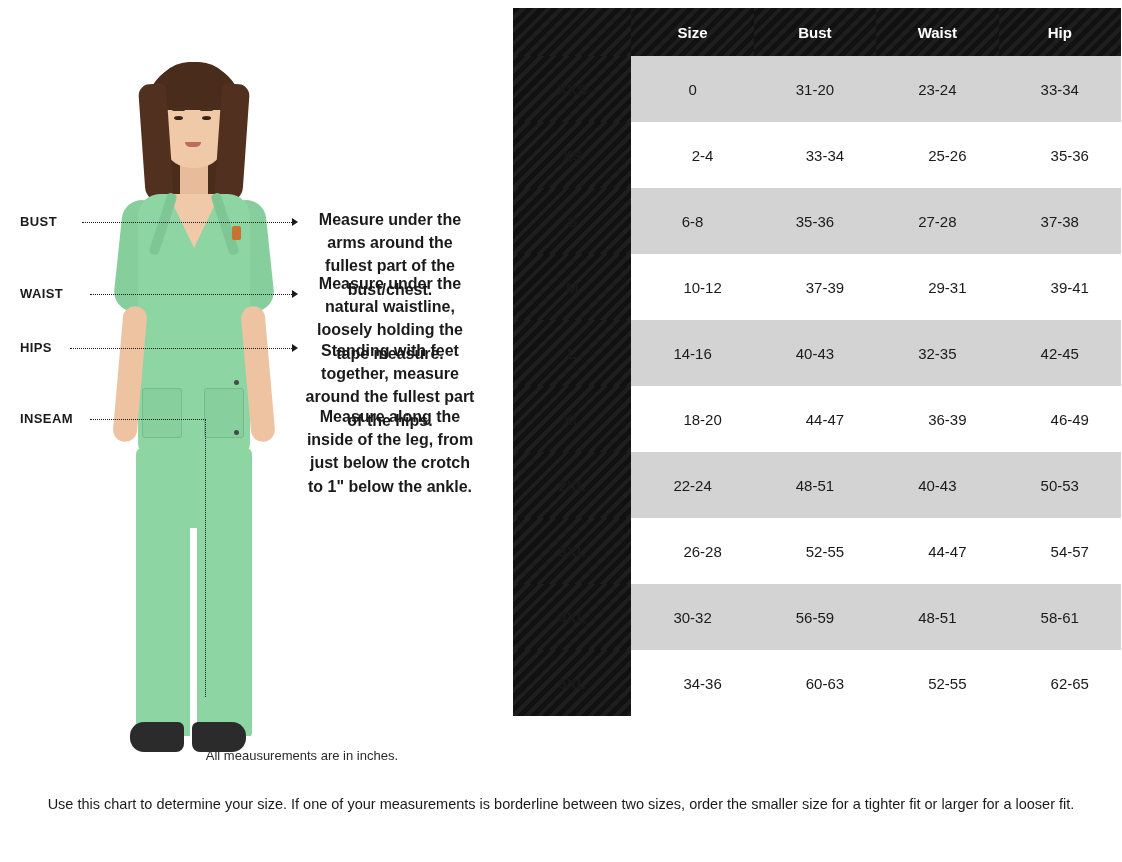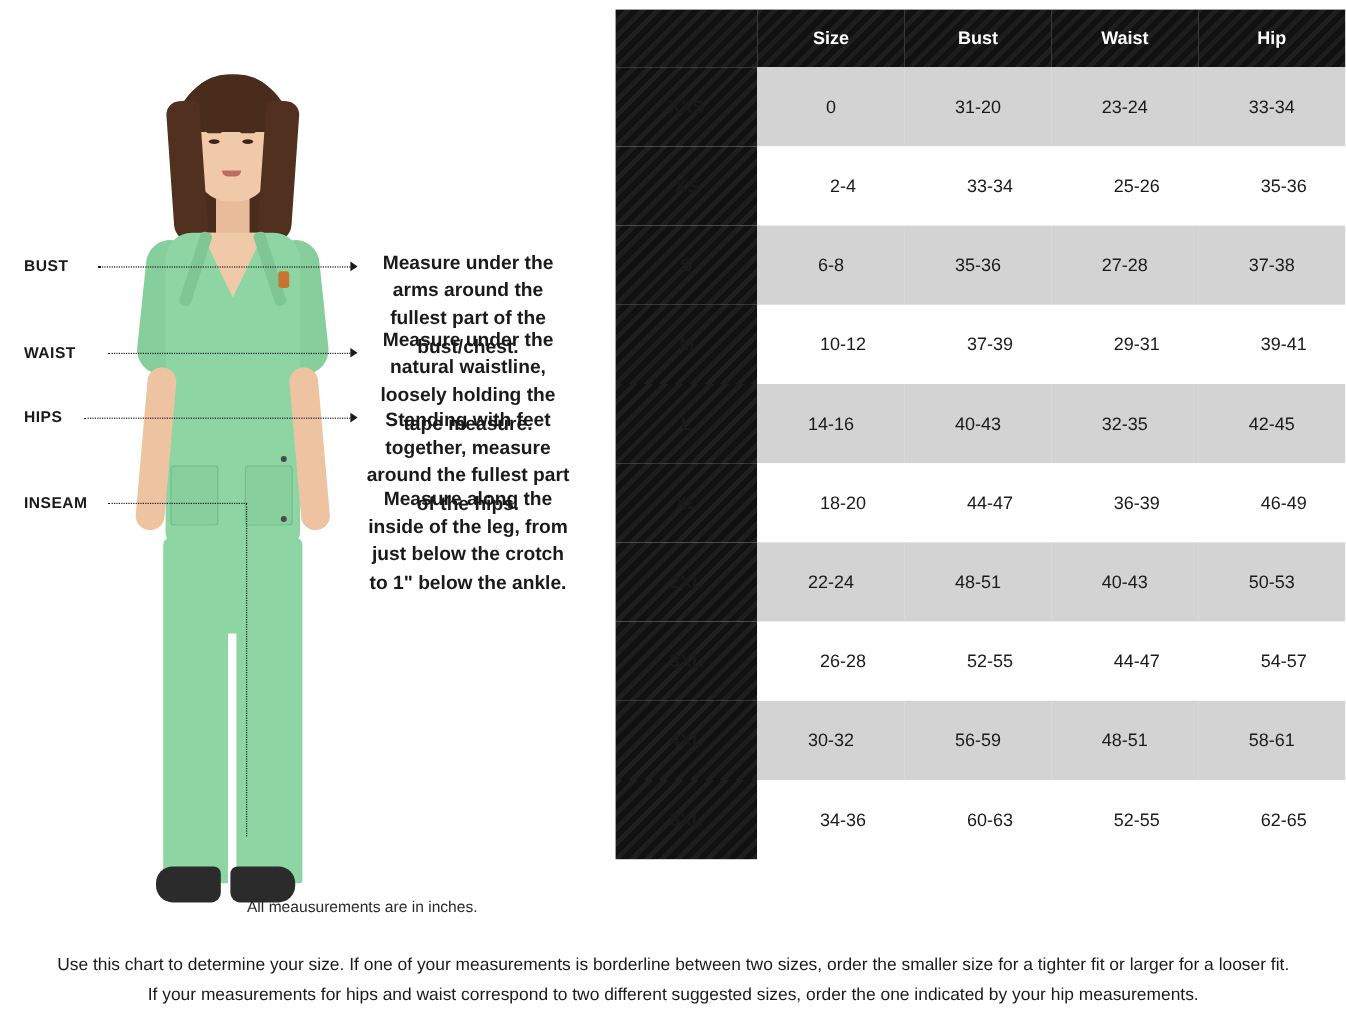--- a/index.html
+++ b/index.html
@@ -413,16 +413,15 @@
             <td class="data-cell">52-55</td>
             <td class="data-cell">62-65</td>
           </tr>
         </tbody>
     </table>
   </div>
 
 
   <div id="footer">
     <div>Use this chart to determine your size. If one of your measurements is borderline between two sizes, order the smaller size for a tighter fit or larger for a looser fit.</div>
-    <div>If your measurements for hips and waist correspond to two different suggested sizes, order the one indicated by your hip measurements.</div>
   </div>
 
 </div>
 
 </body></html>

